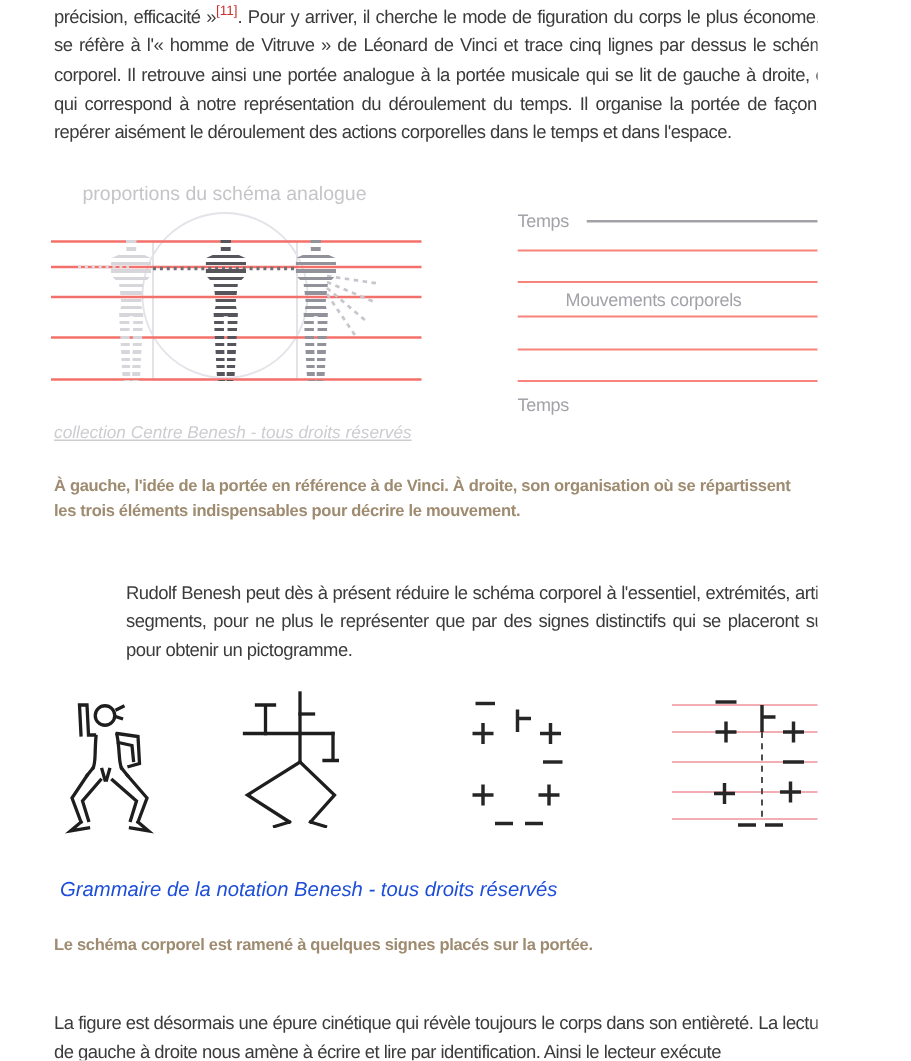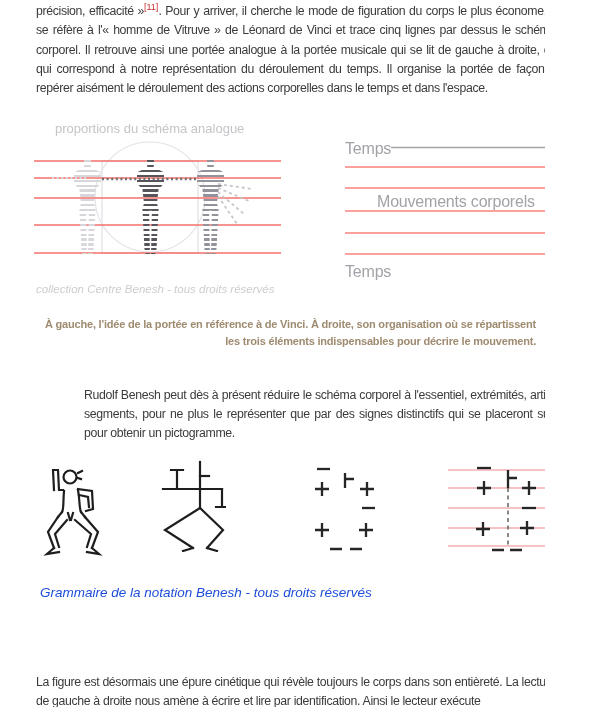--- a/index.html
+++ b/index.html
@@ -18,31 +18,31 @@
   .ref-sup{
     color:#c9302c;font-size:9px;vertical-align:super;letter-spacing:0;
     text-decoration:none;cursor:pointer;
   }
   .img-title{
     position:absolute;left:55px;top:121px;font-size:13px;color:#c5c5c9;
   }
   .credit{
     position:absolute;font-style:italic;color:#cdcdd1;
   }
-  #credit1{left:36px;top:283px;font-size:11.5px;}
+  #credit1{left:36px;top:283px;font-size:11.5px;text-decoration:underline;}
   #credit2{left:40px;top:585px;font-size:13.5px;color:#1d4ed8;}
   .caption-bold{
-    position:absolute;left:36px;width:500px;text-align:right;
+    position:absolute;left:36px;width:500px;text-align:left;
     font-weight:bold;font-size:11px;line-height:17px;letter-spacing:-0.2px;
     color:#9e8b70;
   }
   #caption1{top:316px;}
   #caption2{top:622px;}
   .gray-label{
-    position:absolute;font-size:16px;color:#a2a2a8;letter-spacing:-0.2px;
+    position:absolute;font-size:12px;color:#a2a2a8;letter-spacing:-0.2px;
   }
   #lbl-temps{left:345px;top:140px;}
   #lbl-mouvements{left:345px;top:193px;margin-left:32px;}
   #lbl-espace{left:345px;top:263px;}
   svg{position:absolute;display:block;}
   #svg-vitruve{left:32px;top:140px;}
   #svg-arrow{left:391px;top:141px;}
   #svg-staff-right{left:345px;top:162px;}
   #svg-fig-dancer{left:42px;top:464px;}
   #svg-fig-stick{left:160px;top:456px;}
@@ -169,16 +169,17 @@
       <path d="M76,24 L90,24 M83,17 L83,31"></path>
       <path d="M76,44 L90,44"></path>
       <path d="M30,65 L44,65 M37,58 L37,72"></path>
       <path d="M74,64 L88,64 M81,57 L81,71"></path>
       <path d="M46,86 L58,86 M64,86 L76,86"></path>
     </g>
   </svg>
 
   <div class="credit" id="credit2">Grammaire de la notation Benesh - tous droits réservés</div>
 
+  <div class="caption-bold" id="caption2">Le schéma corporel est ramené à quelques signes placés sur la portée.</div>
 
   <p class="body-text" id="p3">La figure est désormais une épure cinétique qui révèle toujours le corps dans son entièreté. La lecture de gauche à droite nous amène à écrire et lire par identification. Ainsi le lecteur exécute</p>
 
 </div>
 
 </body></html>

